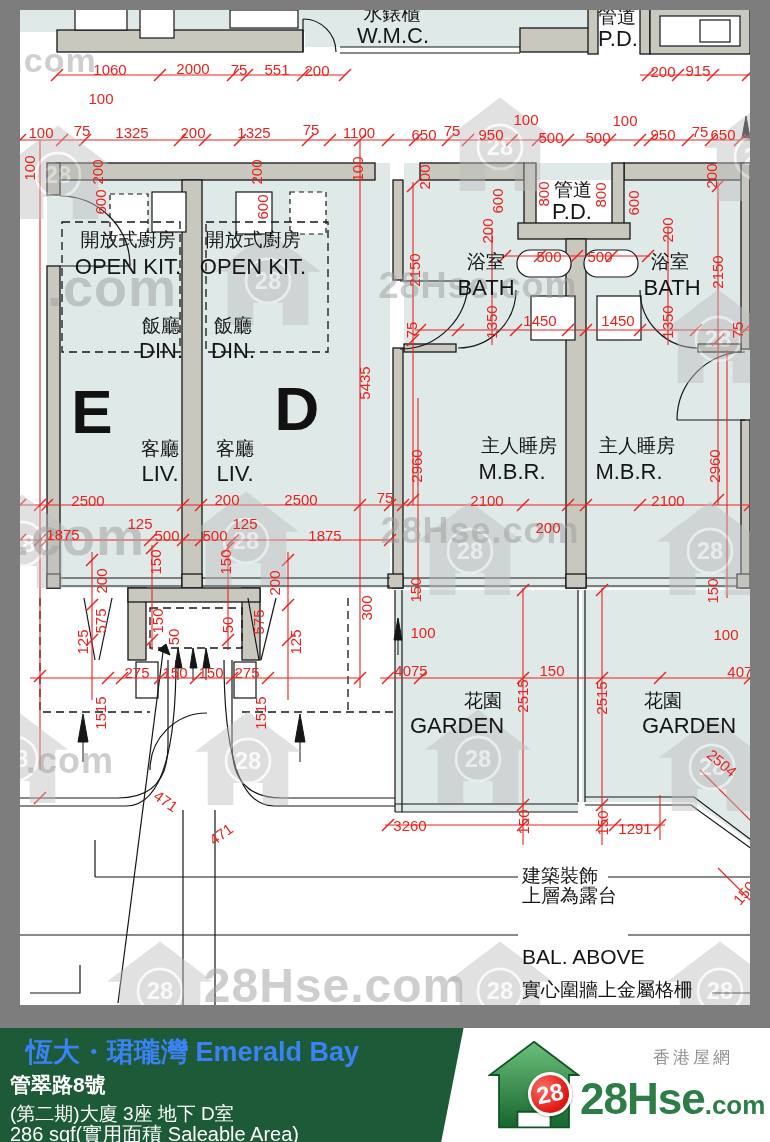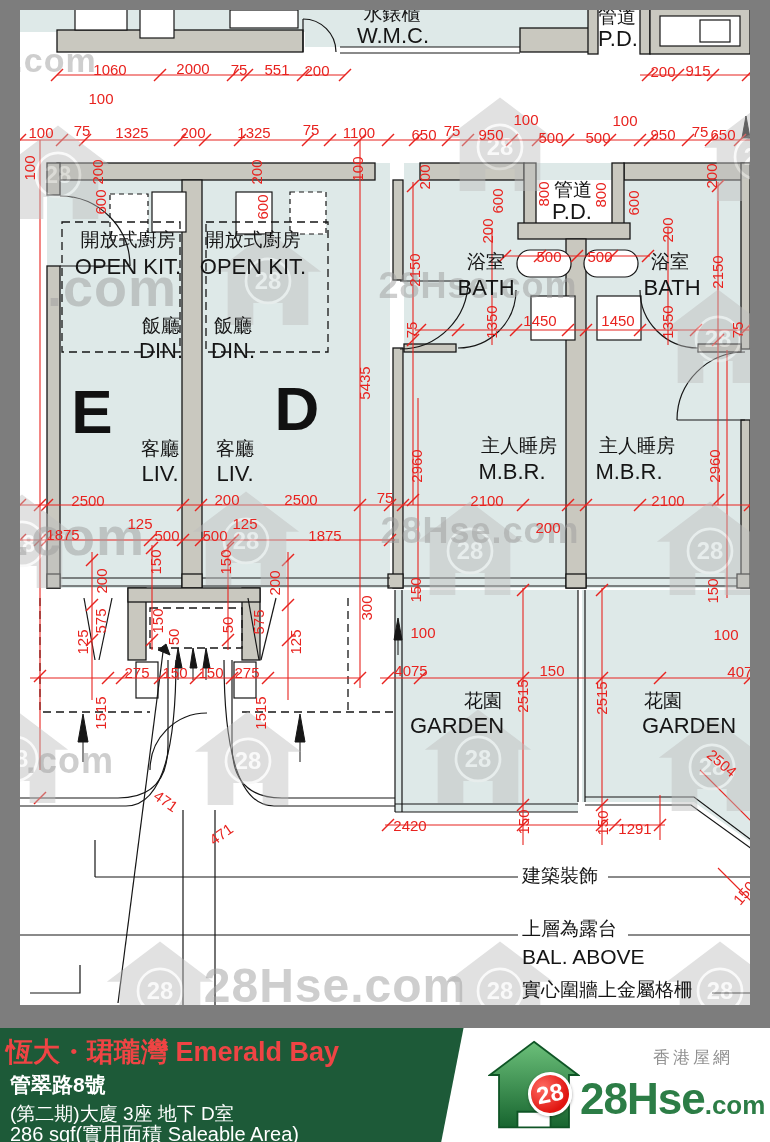--- a/index.html
+++ b/index.html
@@ -23,21 +23,21 @@
           transform:translate(-50%,-50%);line-height:1;}
   .unit-letter{position:absolute;color:#111;font-size:62px;font-weight:600;
           transform:translate(-50%,-50%);line-height:1;}
   .anno{position:absolute;color:#151515;white-space:nowrap;line-height:1;z-index:3;}
   .anno.zh{font-size:19px;}
   .anno.en{font-size:21px;}
   
   #footer{position:absolute;left:0;top:1028px;width:770px;height:114px;background:#fff;z-index:5;}
   #footer-green{position:absolute;left:0;top:0;width:770px;height:114px;background:#1d5a38;
       clip-path:polygon(0 0,60.2% 0,57.3% 100%,0 100%);}
-  #footer-title{position:absolute;left:6px;top:6px;color:#ef4444;font-size:27px;font-weight:bold;white-space:nowrap;}
+  #footer-title{position:absolute;left:26px;top:6px;color:#3b82f6;font-size:27px;font-weight:bold;white-space:nowrap;}
   #footer-address{position:absolute;left:10px;top:43px;color:#fff;font-size:21px;font-weight:600;white-space:nowrap;}
   #footer-unit{position:absolute;left:10px;top:73px;color:#fff;font-size:19px;white-space:nowrap;}
   #footer-area{position:absolute;left:10px;top:93px;color:#fff;font-size:20px;white-space:nowrap;}
   #logo{position:absolute;left:488px;top:10px;width:275px;height:100px;}
   #logo-house{position:absolute;left:0;top:2px;}
   #logo-badge{position:absolute;left:40px;top:34px;width:44px;height:44px;border-radius:50%;
       background:radial-gradient(circle at 35% 30%,#ff6b62,#e01510 70%);border:3px solid #fff;
       color:#fff;font-size:24px;font-weight:bold;display:flex;align-items:center;justify-content:center;
       transform:rotate(-12deg);box-shadow:0 1px 3px rgba(0,0,0,.35);}
   #logo-brand{position:absolute;left:92px;top:36px;white-space:nowrap;}
@@ -423,21 +423,21 @@
       <span class="wm-text" style="left: 112px; top: 287px; font-size: 54px;">.com</span>
       <span class="wm-text" style="left: 478px; top: 286px; font-size: 36px;">28Hse.com</span>
       <span class="wm-text" style="left: 80px; top: 536px; font-size: 54px;">.com</span>
       <span class="wm-text" style="left: 480px; top: 531px; font-size: 36px;">28Hse.com</span>
       <span class="wm-text" style="left: 70px; top: 761px; font-size: 36px;">.com</span>
       <span class="wm-text" style="left: 335px; top: 985px; font-size: 48px;">28Hse.com</span>
     </div>
 
   <div id="plan-labels">
     <div class="anno zh" style="left:522px;top:866px">建築裝飾</div>
-    <div class="anno zh" style="left:522px;top:919px">上層為露台</div>
+    <div class="anno zh" style="left:522px;top:886px">上層為露台</div>
     <div class="anno en" style="left:522px;top:946px">BAL. ABOVE</div>
     <div class="anno zh" style="left:522px;top:980px">實心圍牆上金屬格柵</div>
   <span class="dim" style="left: 110px; top: 69px; transform: translate(-50%, -50%) rotate(0deg);">1060</span>
       <span class="dim" style="left: 193px; top: 68px; transform: translate(-50%, -50%) rotate(0deg);">2000</span>
       <span class="dim" style="left: 239px; top: 69px; transform: translate(-50%, -50%) rotate(0deg);">75</span>
       <span class="dim" style="left: 277px; top: 69px; transform: translate(-50%, -50%) rotate(0deg);">551</span>
       <span class="dim" style="left: 317px; top: 70px; transform: translate(-50%, -50%) rotate(0deg);">200</span>
       <span class="dim" style="left: 663px; top: 71px; transform: translate(-50%, -50%) rotate(0deg);">200</span>
       <span class="dim" style="left: 698px; top: 70px; transform: translate(-50%, -50%) rotate(0deg);">915</span>
       <span class="dim" style="left: 101px; top: 98px; transform: translate(-50%, -50%) rotate(0deg);">100</span>
@@ -520,21 +520,21 @@
       <span class="dim" style="left: 712px; top: 591px; transform: translate(-50%, -50%) rotate(-90deg);">150</span>
       <span class="dim" style="left: 423px; top: 632px; transform: translate(-50%, -50%) rotate(0deg);">100</span>
       <span class="dim" style="left: 411px; top: 670px; transform: translate(-50%, -50%) rotate(0deg);">4075</span>
       <span class="dim" style="left: 552px; top: 670px; transform: translate(-50%, -50%) rotate(0deg);">150</span>
       <span class="dim" style="left: 726px; top: 634px; transform: translate(-50%, -50%) rotate(0deg);">100</span>
       <span class="dim" style="left: 744px; top: 671px; transform: translate(-50%, -50%) rotate(0deg);">4075</span>
       <span class="dim" style="left: 522px; top: 696px; transform: translate(-50%, -50%) rotate(-90deg);">2515</span>
       <span class="dim" style="left: 601px; top: 698px; transform: translate(-50%, -50%) rotate(-90deg);">2515</span>
       <span class="dim" style="left: 166px; top: 801px; transform: translate(-50%, -50%) rotate(35deg);">471</span>
       <span class="dim" style="left: 221px; top: 834px; transform: translate(-50%, -50%) rotate(-35deg);">471</span>
-      <span class="dim" style="left: 410px; top: 825px; transform: translate(-50%, -50%) rotate(0deg);">2420</span>
+      <span class="dim" style="left: 410px; top: 825px; transform: translate(-50%, -50%) rotate(0deg);">3260</span>
       <span class="dim" style="left: 523px; top: 822px; transform: translate(-50%, -50%) rotate(-90deg);">150</span>
       <span class="dim" style="left: 602px; top: 823px; transform: translate(-50%, -50%) rotate(-90deg);">150</span>
       <span class="dim" style="left: 635px; top: 828px; transform: translate(-50%, -50%) rotate(0deg);">1291</span>
       <span class="dim" style="left: 722px; top: 763px; transform: translate(-50%, -50%) rotate(40deg);">2504</span>
       <span class="dim" style="left: 744px; top: 893px; transform: translate(-50%, -50%) rotate(-50deg);">150</span>
       <span class="lab-zh" style="left: 128px; top: 239px;">開放式廚房</span>
       <span class="lab-en" style="left: 128px; top: 267px;">OPEN KIT.</span>
       <span class="lab-zh" style="left: 253px; top: 239px;">開放式廚房</span>
       <span class="lab-en" style="left: 253px; top: 267px;">OPEN KIT.</span>
       <span class="lab-zh" style="left: 161px; top: 325px;">飯廳</span>

